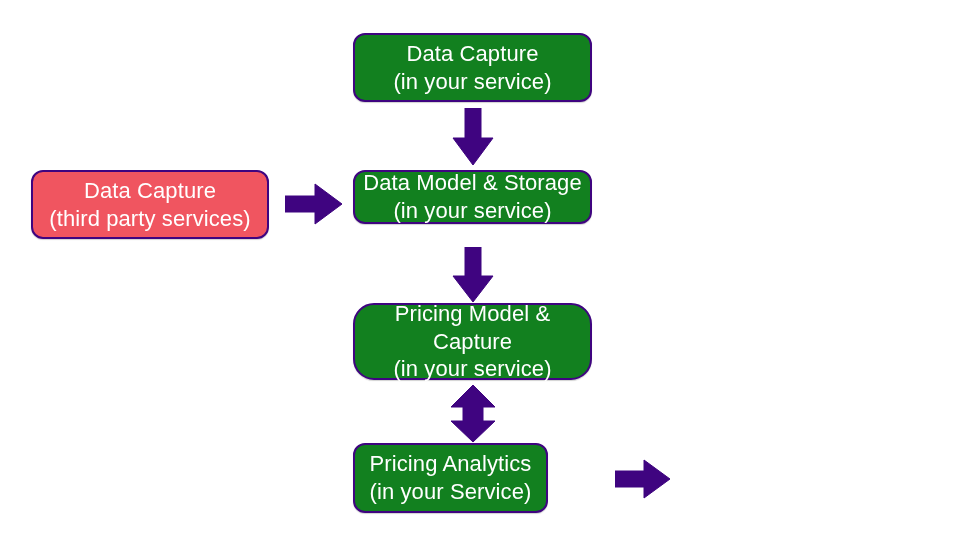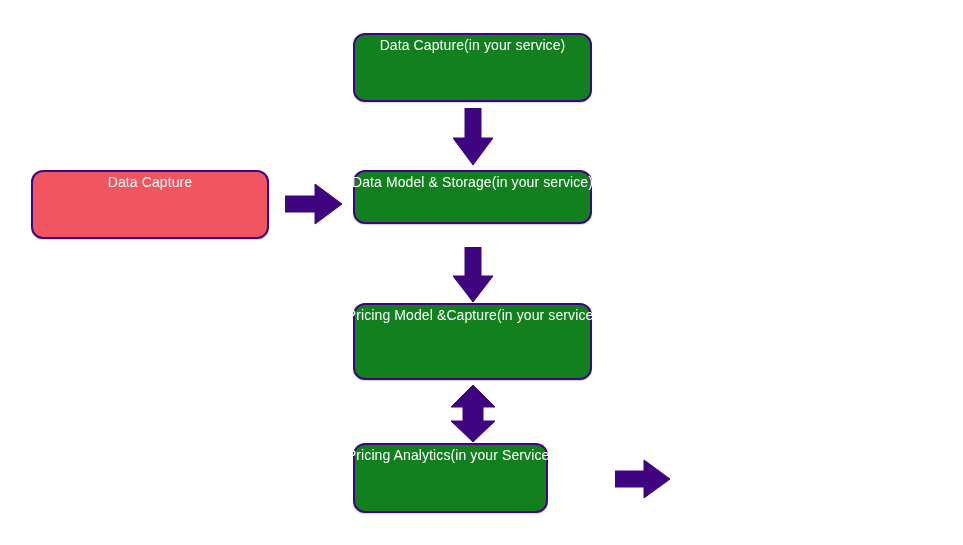--- a/index.html
+++ b/index.html
@@ -16,24 +16,25 @@
     height: 545px;
     background: #ffffff;
     overflow: hidden;
   }
   .node {
     position: absolute;
     box-sizing: border-box;
     border-radius: 12px;
     border: 2px solid #3f0480;
     display: flex;
-    flex-direction: row;
+    flex-direction: column;
+    align-items: center;
     justify-content: center;
     color: #ffffff;
-    font-size: 14px;
+    font-size: 22px;
     line-height: 1.27;
     text-align: center;
     letter-spacing: 0.1px;
     padding: 2px 6px;
     box-shadow: 0 1px 1px rgba(0,0,0,0.18);
   }
   .node .line {
     display: block;
     white-space: nowrap;
   }
@@ -56,40 +57,41 @@
   </div>
 
   <div class="arrow" style="left:452px; top:108px; width:42px; height:58px;">
     <svg width="42" height="58" viewBox="0 0 42 58">
       <polygon points="13,0 29,0 29,30 41,30 21,57 1,30 13,30" fill="#3f0480" stroke="#3f0480" stroke-width="1"></polygon>
     </svg>
   </div>
 
   <div class="node red" style="left:31px; top:170px; width:238px; height:69px;">
     <span class="line">Data Capture</span>
+    <span class="line">(third party services)</span>
   </div>
 
   <div class="arrow" style="left:285px; top:183px; width:58px; height:42px;">
     <svg width="58" height="42" viewBox="0 0 58 42">
       <polygon points="0,13 30,13 30,1 57,21 30,41 30,29 0,29" fill="#3f0480" stroke="#3f0480" stroke-width="1"></polygon>
     </svg>
   </div>
 
   <div class="node green" style="left:353px; top:170px; width:239px; height:54px;">
     <span class="line">Data Model &amp; Storage</span>
     <span class="line">(in your service)</span>
   </div>
 
   <div class="arrow" style="left:452px; top:247px; width:42px; height:56px;">
     <svg width="42" height="56" viewBox="0 0 42 56">
       <polygon points="13,0 29,0 29,29 41,29 21,55 1,29 13,29" fill="#3f0480" stroke="#3f0480" stroke-width="1"></polygon>
     </svg>
   </div>
 
-  <div class="node green" style="left:353px; top:303px; width:239px; height:77px;">
+  <div class="node green" style="left:353px; top:303px; width:239px; height:77px;border-radius:21px;">
     <span class="line">Pricing Model &amp;</span>
     <span class="line">Capture</span>
     <span class="line">(in your service)</span>
   </div>
 
   <div class="arrow" style="left:450px; top:385px; width:46px; height:58px;">
     <svg width="46" height="58" viewBox="0 0 46 58">
       <polygon points="23,0 45,22 33,22 33,36 45,36 23,57 1,36 13,36 13,22 1,22" fill="#3f0480" stroke="#3f0480" stroke-width="1"></polygon>
     </svg>
   </div>

